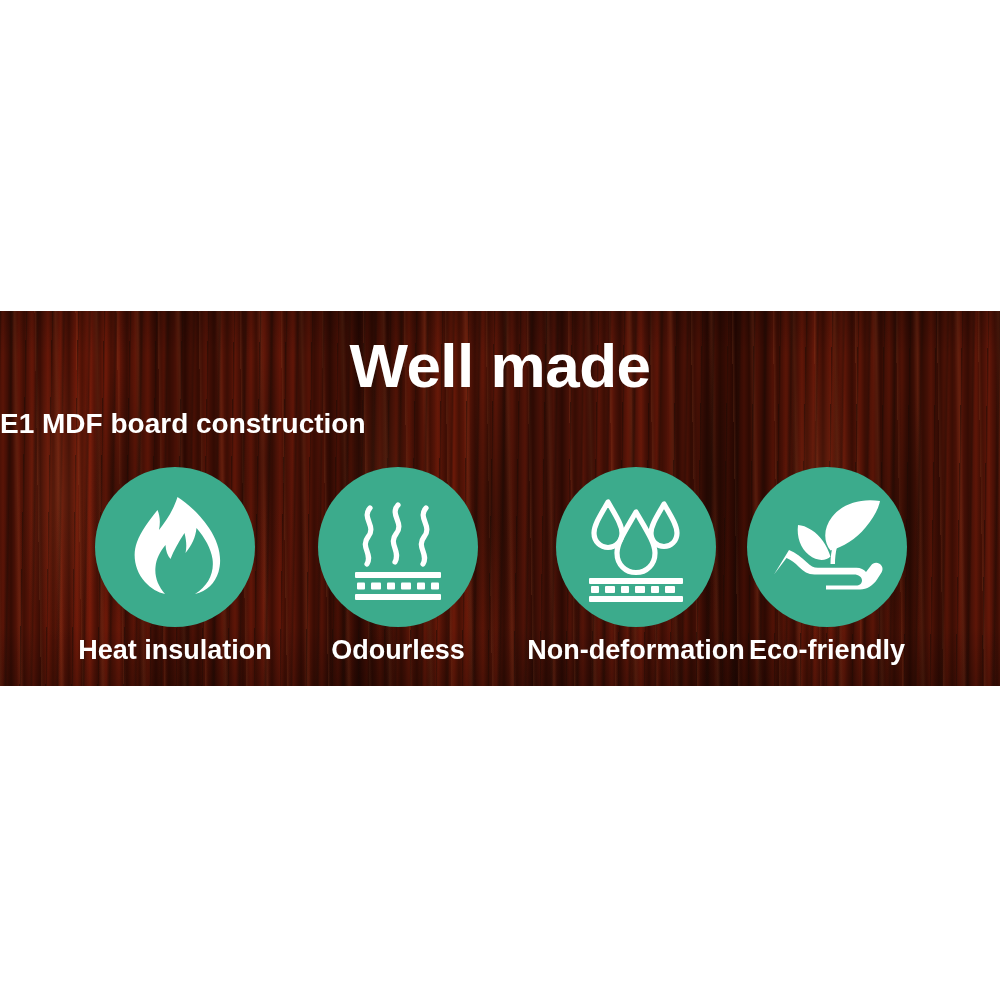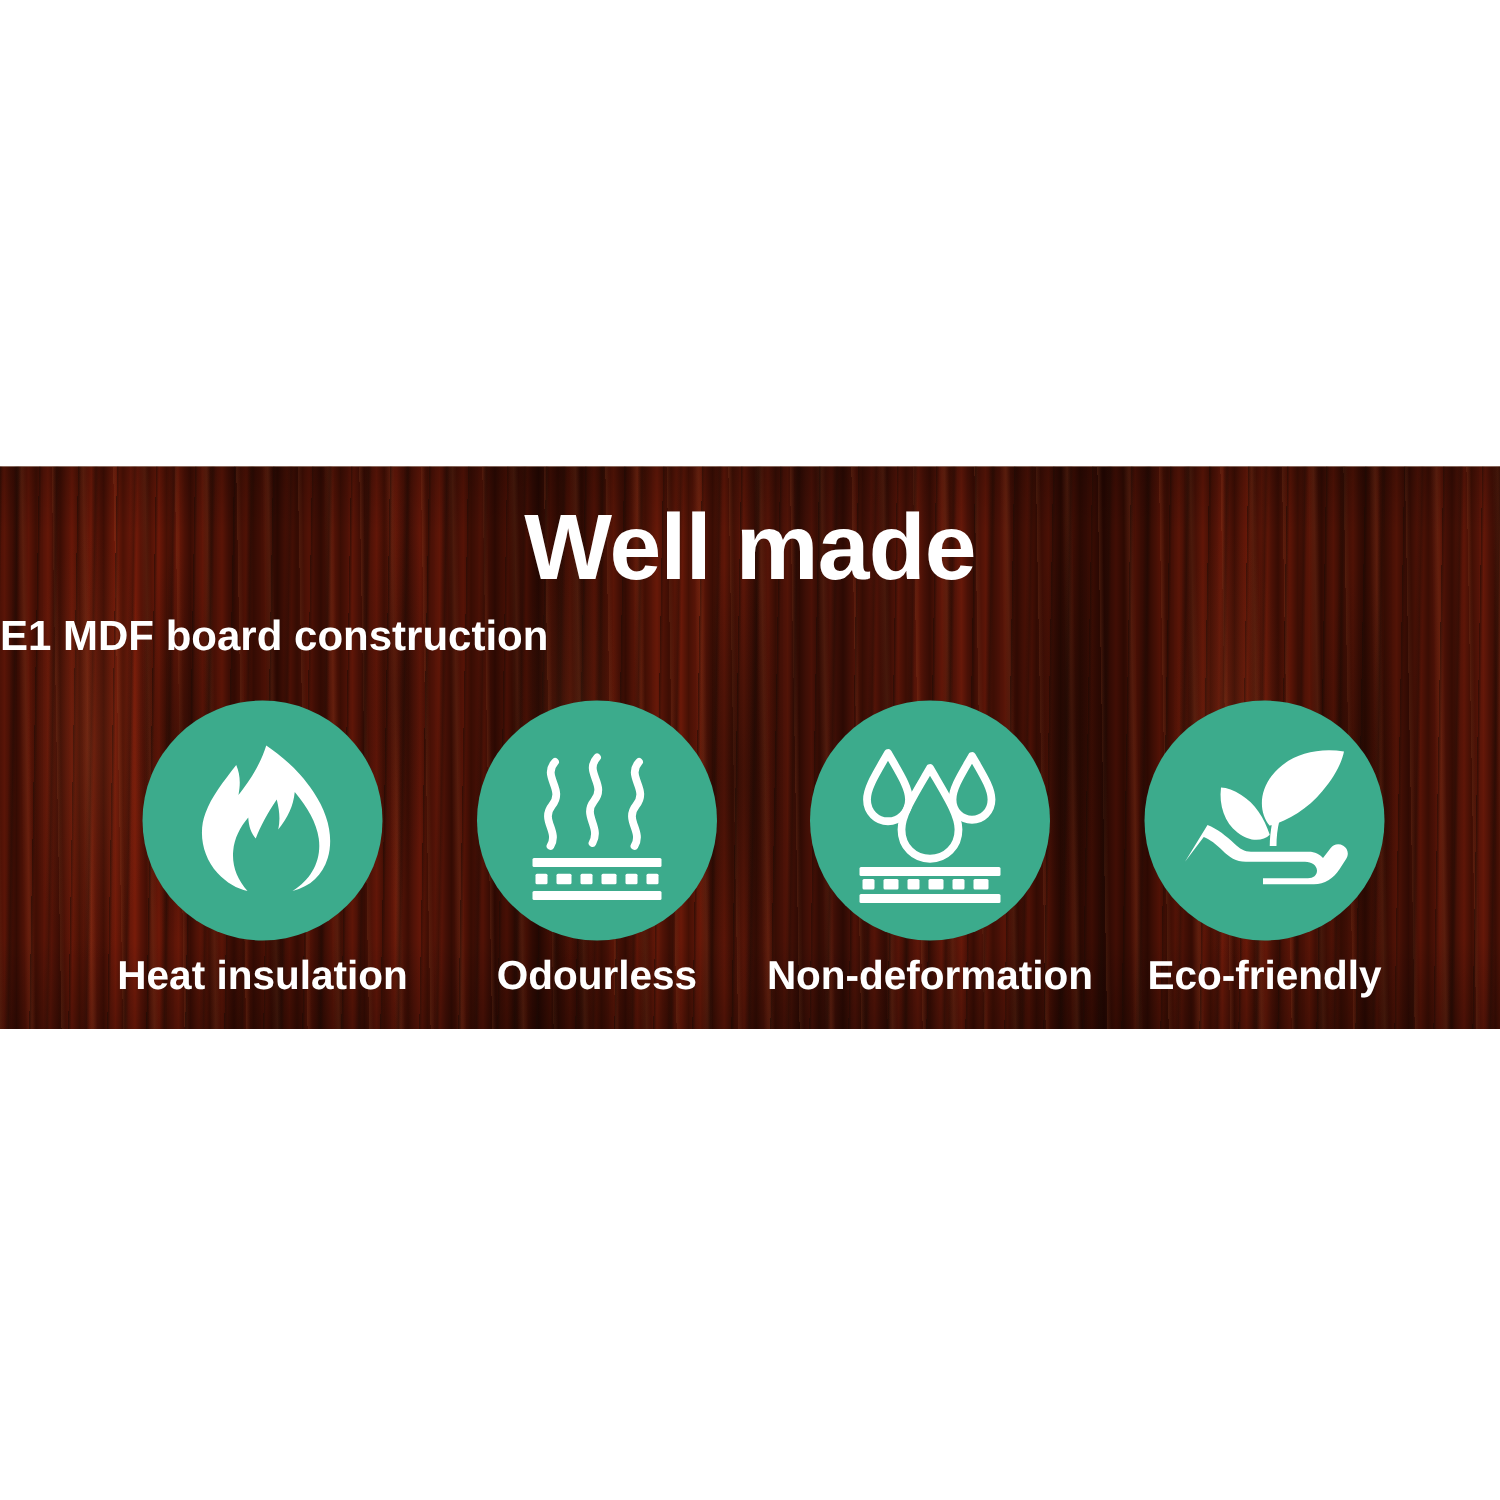--- a/index.html
+++ b/index.html
@@ -133,22 +133,22 @@
     height: 210px;
   }
   .feature {
     position: absolute;
     top: 0;
     width: 230px;
     text-align: center;
   }
   .feature-0 { left: 60px; }
   .feature-1 { left: 283px; }
-  .feature-2 { left: 505px; }
-  .feature-3 { left: 728px; }
+  .feature-2 { left: 521px; }
+  .feature-3 { left: 712px; }
 
   .circle {
     width: 160px;
     height: 160px;
     margin: 0 auto;
     border-radius: 50%;
     background: #3cab8c;
     display: flex;
     align-items: center;
     justify-content: center;

